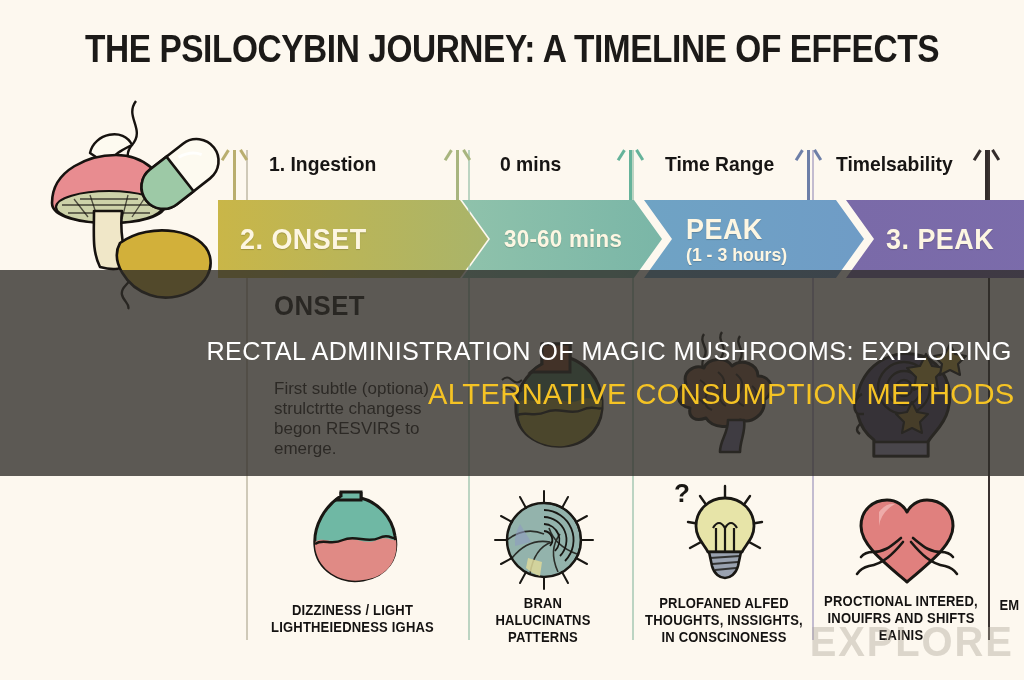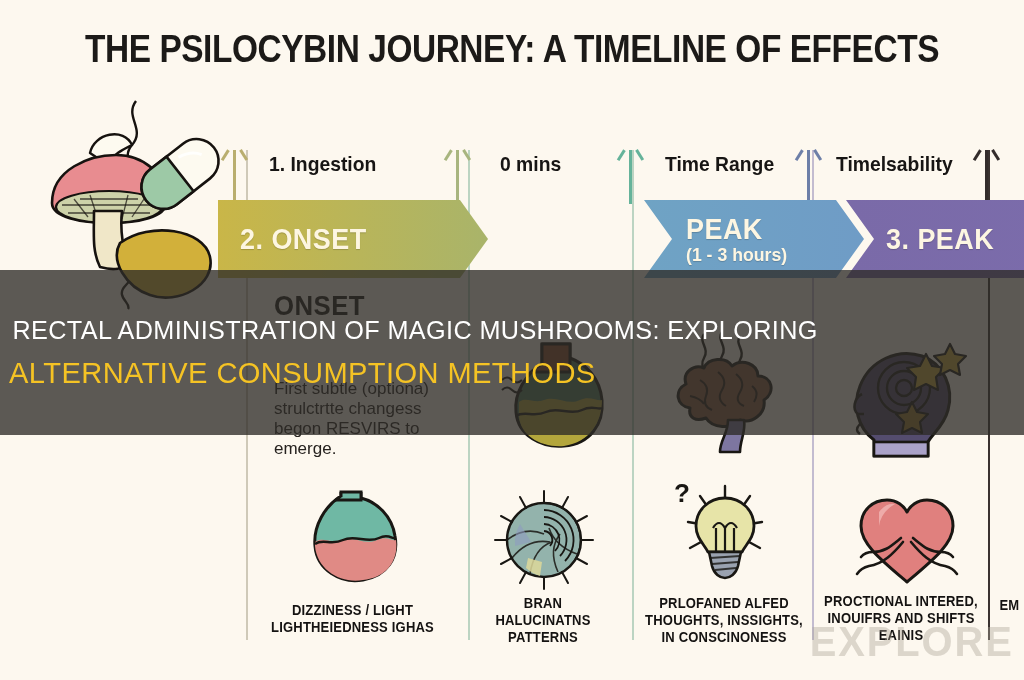--- a/index.html
+++ b/index.html
@@ -136,25 +136,25 @@
     color:rgba(170,162,150,0.40);
     white-space:nowrap;
     transform:scaleX(0.95);
     transform-origin:right bottom;
   }
 
   
   #overlay {
     position:absolute;
     left:0; top:270px;
-    width:1024px; height:165px;
+    width:1024px; height:206px;
     background:rgba(46,43,40,0.78);
     display:flex;
     flex-direction:column;
-    align-items:flex-start;
+    align-items:flex-end;
     justify-content:center;
     gap:10px;
   }
   #overlay .ov-line1 {
     color:#ffffff;
     font-size:26px;
     letter-spacing:0.4px;
     white-space:nowrap;
     text-align:center;
     transform:scaleX(0.97);
@@ -215,20 +215,27 @@
   <div id="band">
 
     <div class="chev" style="left:8px; width:270px;
                 background:linear-gradient(90deg,#c9b648,#a9b46a);
                 clip-path:polygon(0 0, 242px 0, 270px 50%, 242px 100%, 0 100%);">
       <span class="lbl" style="margin-left:22px;">
         <span class="big">2. ONSET</span>
       </span>
     </div>
 
+    <div class="chev" style="left:252px; width:200px;
+                background:linear-gradient(90deg,#8fc2ab,#7ab6a7);
+                clip-path:polygon(0 0, 172px 0, 200px 50%, 172px 100%, 0 100%, 28px 50%);">
+      <span class="lbl" style="margin-left:42px;">
+        <span class="mid">30-60 mins</span>
+      </span>
+    </div>
 
     <div class="chev" style="left:434px; width:220px;
                 background:linear-gradient(90deg,#6fa3c4,#6f9cc6);
                 clip-path:polygon(0 0, 192px 0, 220px 50%, 192px 100%, 0 100%, 28px 50%);">
       <span class="lbl" style="margin-left:42px;">
         <span class="big">PEAK</span>
         <span class="sub">(1 - 3 hours)</span>
       </span>
     </div>
 

